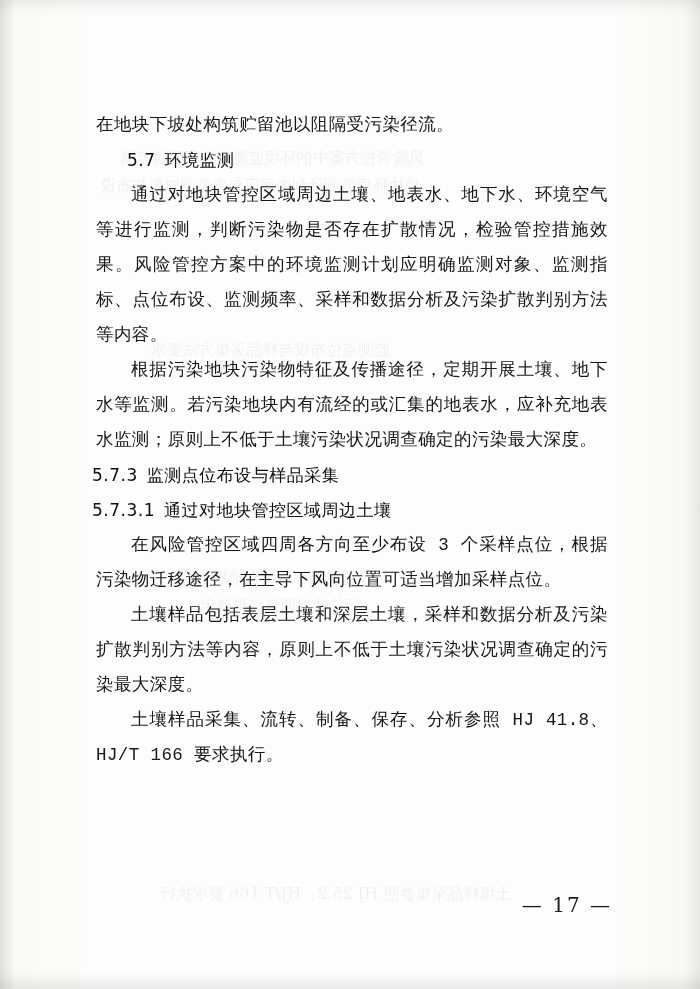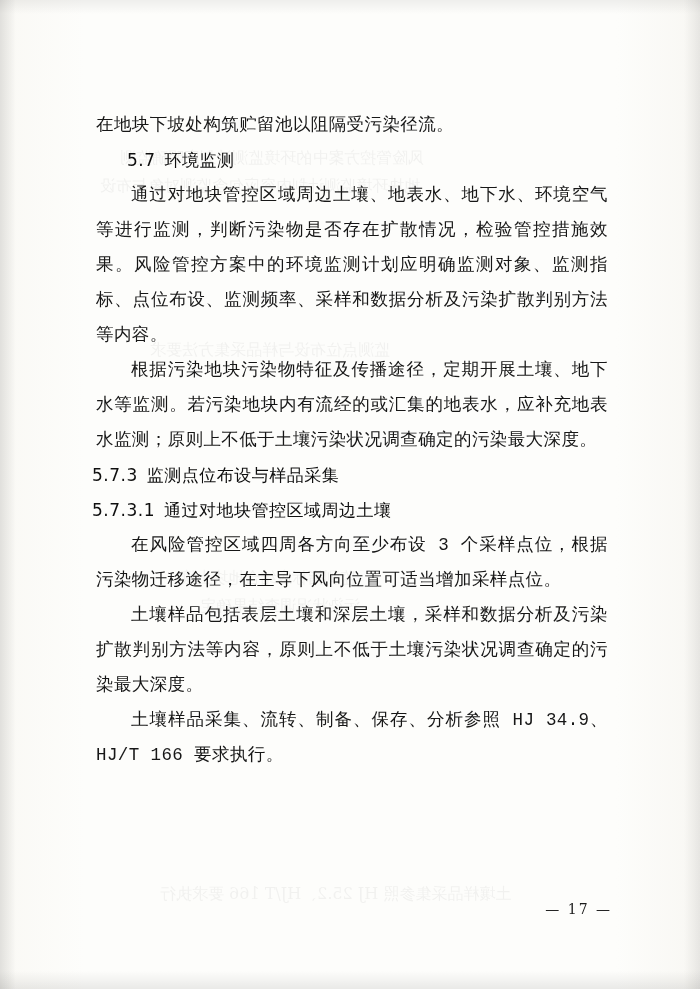--- a/index.html
+++ b/index.html
@@ -53,21 +53,21 @@
   .heading.nohang {
     text-indent: 0px;
   }
   .heading .num {
     margin-right: 9px;
   }
   .footer {
     position: absolute;
     right: 88px;
     bottom: 72px;
-    font-size: 14px;
+    font-size: 20px;
     color: #1a1a1a;
     letter-spacing: 2px;
     font-family: "DejaVu Serif", serif;
   }
   
   .ghost {
     position: absolute;
     left: 0; top: 0;
     width: 700px; height: 989px;
     pointer-events: none;
@@ -136,21 +136,21 @@
     </div>
 
     <div class="heading nohang">
       <span class="num">5.7.3.1</span><span>通过对地块管控区域周边土壤</span>
     </div>
 
     <p class="para indent">在风险管控区域四周各方向至少布设 3 个采样点位，根据污染物迁移途径，在主导下风向位置可适当增加采样点位。</p>
 
     <p class="para indent">土壤样品包括表层土壤和深层土壤，采样和数据分析及污染扩散判别方法等内容，原则上不低于土壤污染状况调查确定的污染最大深度。</p>
 
-    <p class="para indent">土壤样品采集、流转、制备、保存、分析参照 HJ 34.9、HJ/T 166 要求执行。</p>
+    <p class="para indent">土壤样品采集、流转、制备、保存、分析参照 HJ 41.8、HJ/T 166 要求执行。</p>
 
   </div>
 
   <div class="footer">— 17 —</div>
 
   <div class="edge-shadow"></div>
   <div class="edge-shadow right"></div>
   <div class="edge-shadow top"></div>
   <div class="edge-shadow bottom"></div>
 

